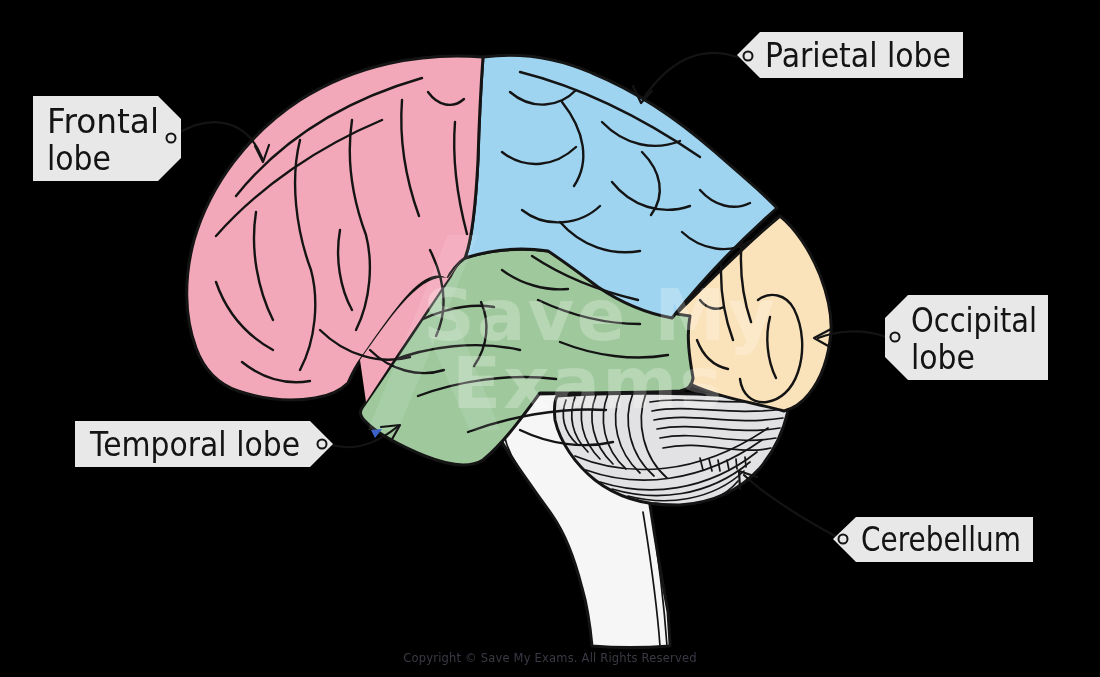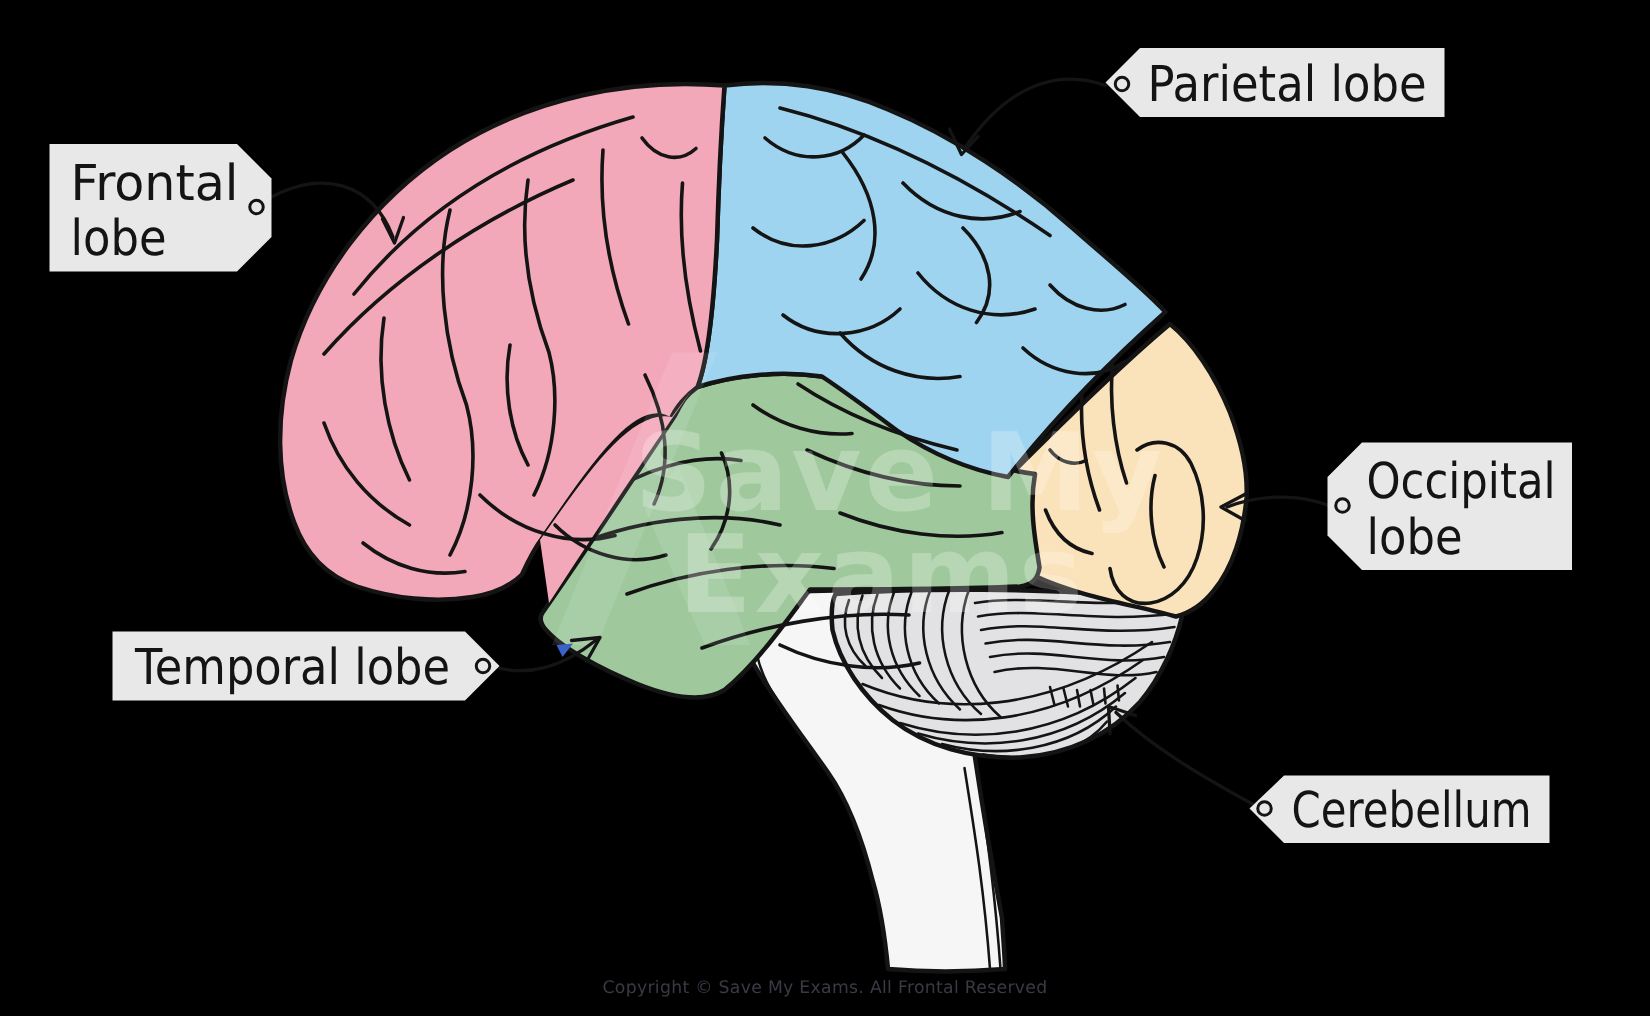--- a/index.html
+++ b/index.html
@@ -249,14 +249,14 @@
     </g>
 
     <g>
       <polygon points="856,517 1033,517 1033,562 856,562 833,539" fill="#E8E8E8"></polygon>
       <circle cx="843" cy="539" r="4.5" stroke="#141414" stroke-width="2" fill="#E8E8E8"></circle>
       <text class="tagtxt" x="861" y="551" textLength="160" lengthAdjust="spacingAndGlyphs">Cerebellum</text>
     </g>
   </g>
 </svg>
 
-<div class="copyright">Copyright © Save My Exams. All Frontal Reserved</div>
+<div class="copyright">Copyright © Save My Exams. All Rights Reserved</div>
 </div>
 
 </body></html>

